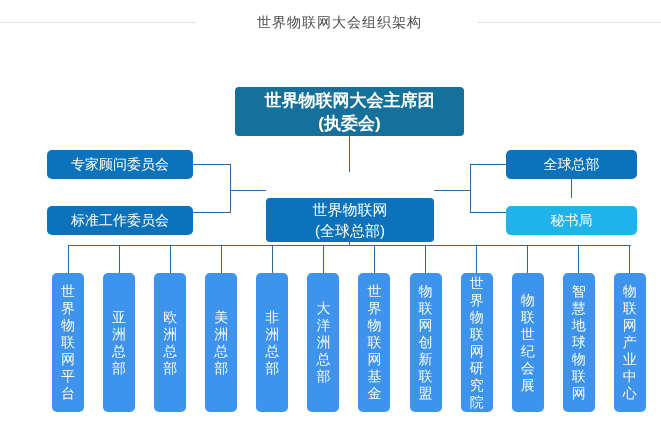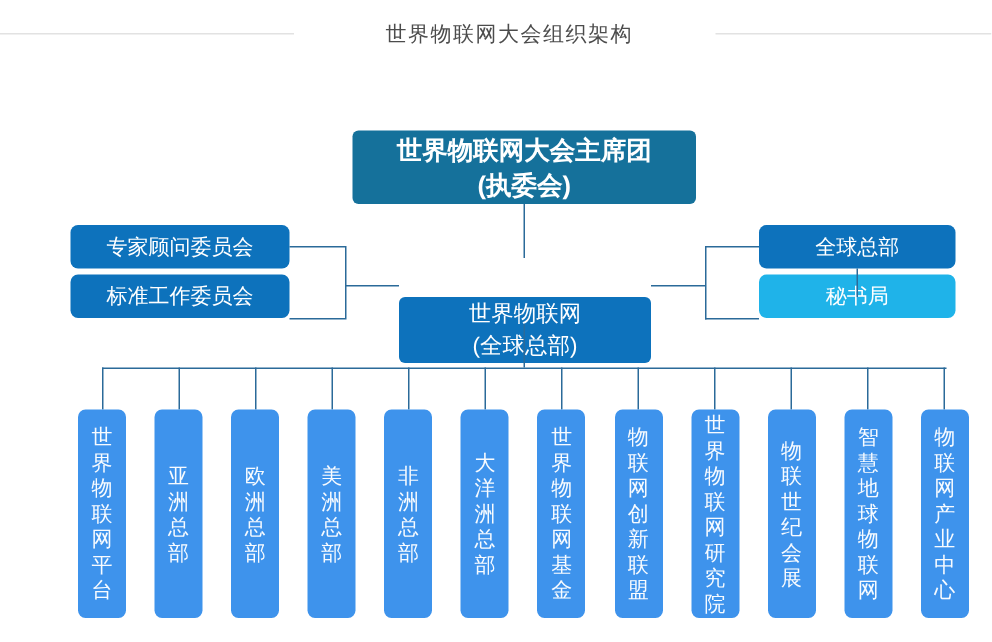--- a/index.html
+++ b/index.html
@@ -38,21 +38,21 @@
     background: var(--primary-box, #0d72bc);
     font-size: 15px; line-height: 21px; margin-top: 26px;
   }
   .node-side {
     width: 146px; height: 29px; left: 47px;
     background: var(--primary-box, #0d72bc);
     font-size: 14px; border-radius: 5px;
   }
   .node-side.r { left: 506px; width: 131px; }
   .pos-row1 { top: 150px; }
-  .pos-row2 { top: 183px; }
+  .pos-row2 { top: 206px; }
   .node-secretariat { background: var(--secretariat-box, #1fb3e9); }
 
   
   .line { position: absolute; background: var(--connector, #2b6a99); }
   .h { height: 1px; }
   .v { width: 1px; }
 
   
   .dept-row {
     position: absolute; left: 52px; top: 245px; width: 594px; height: 167px;

